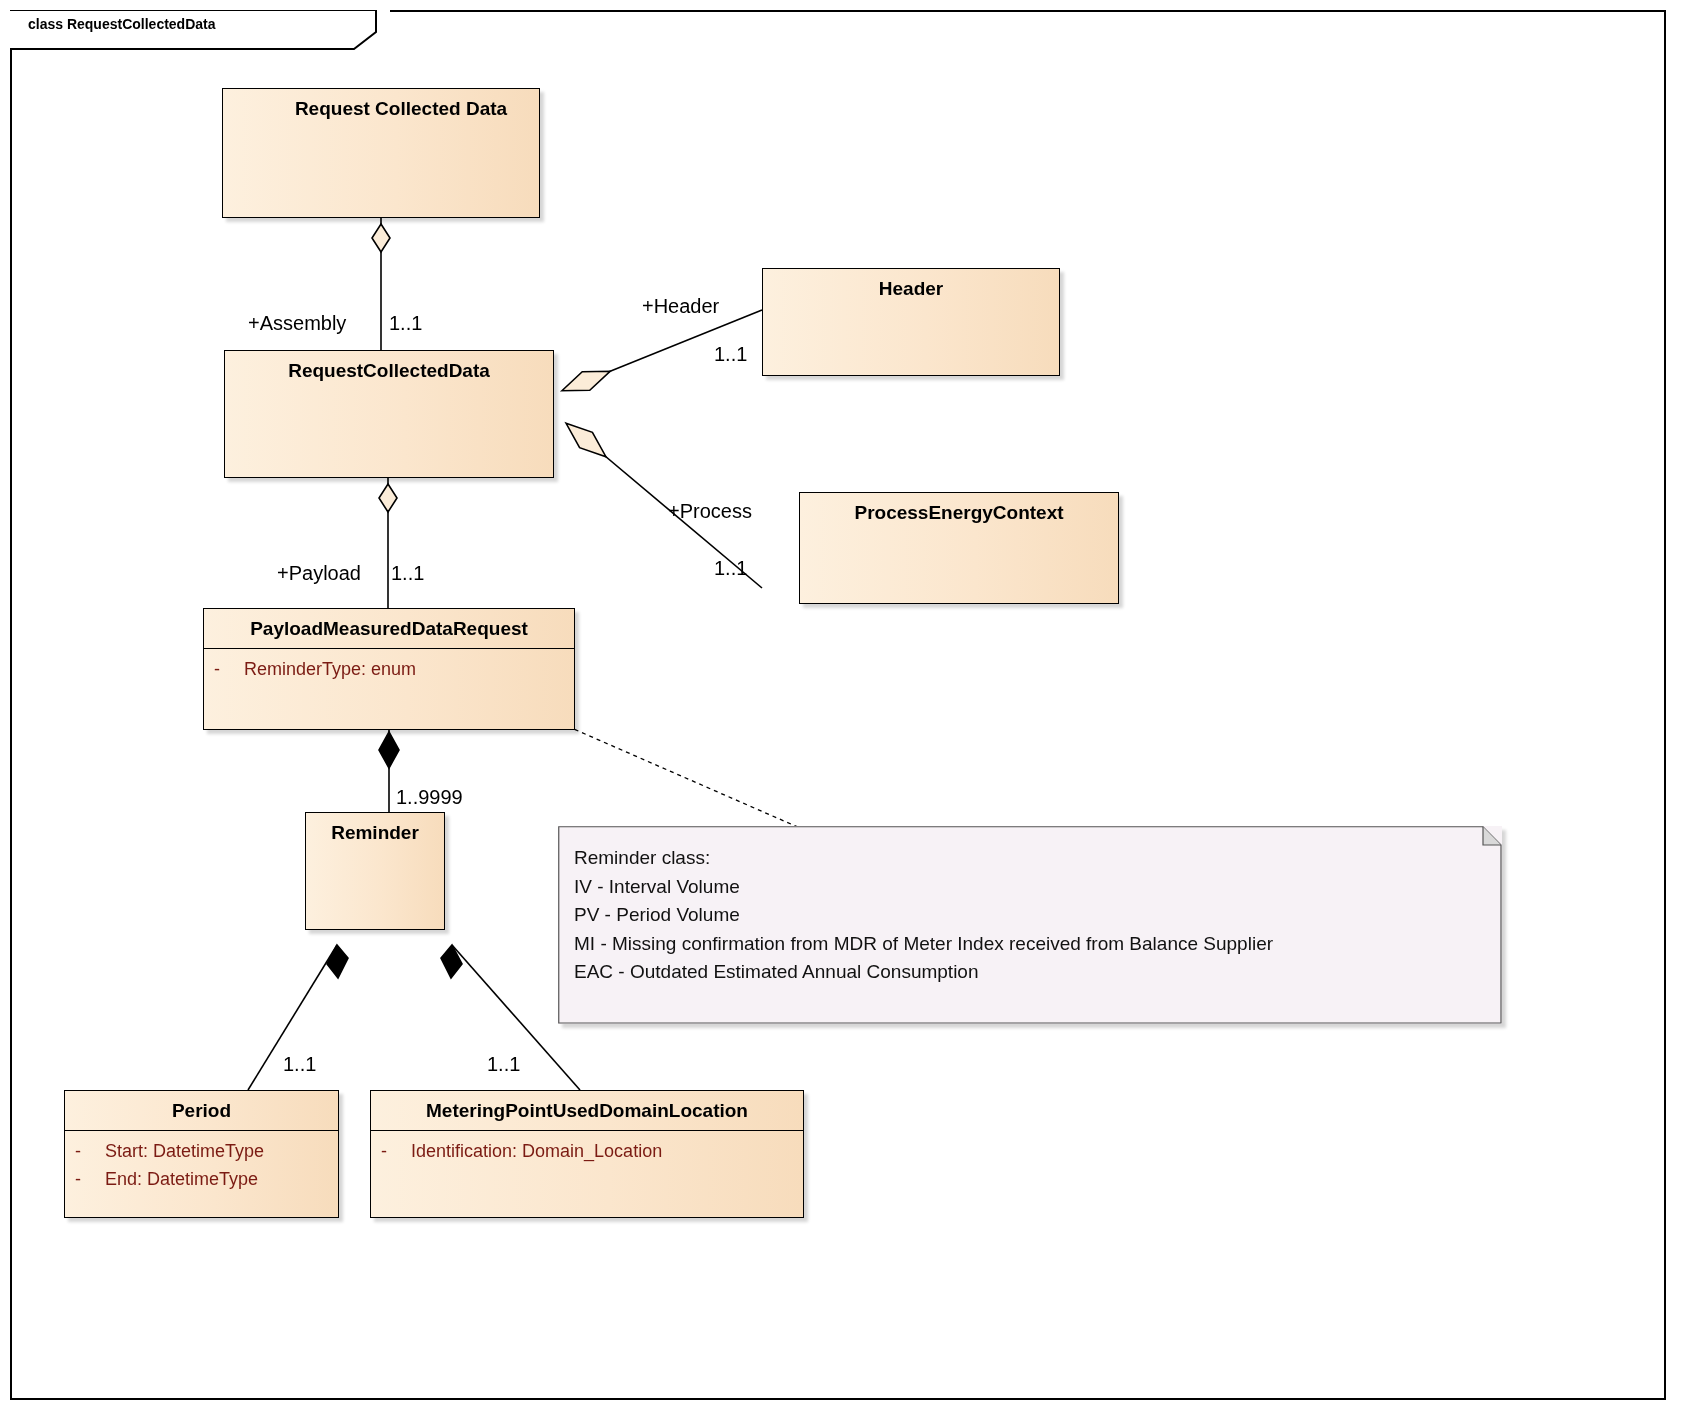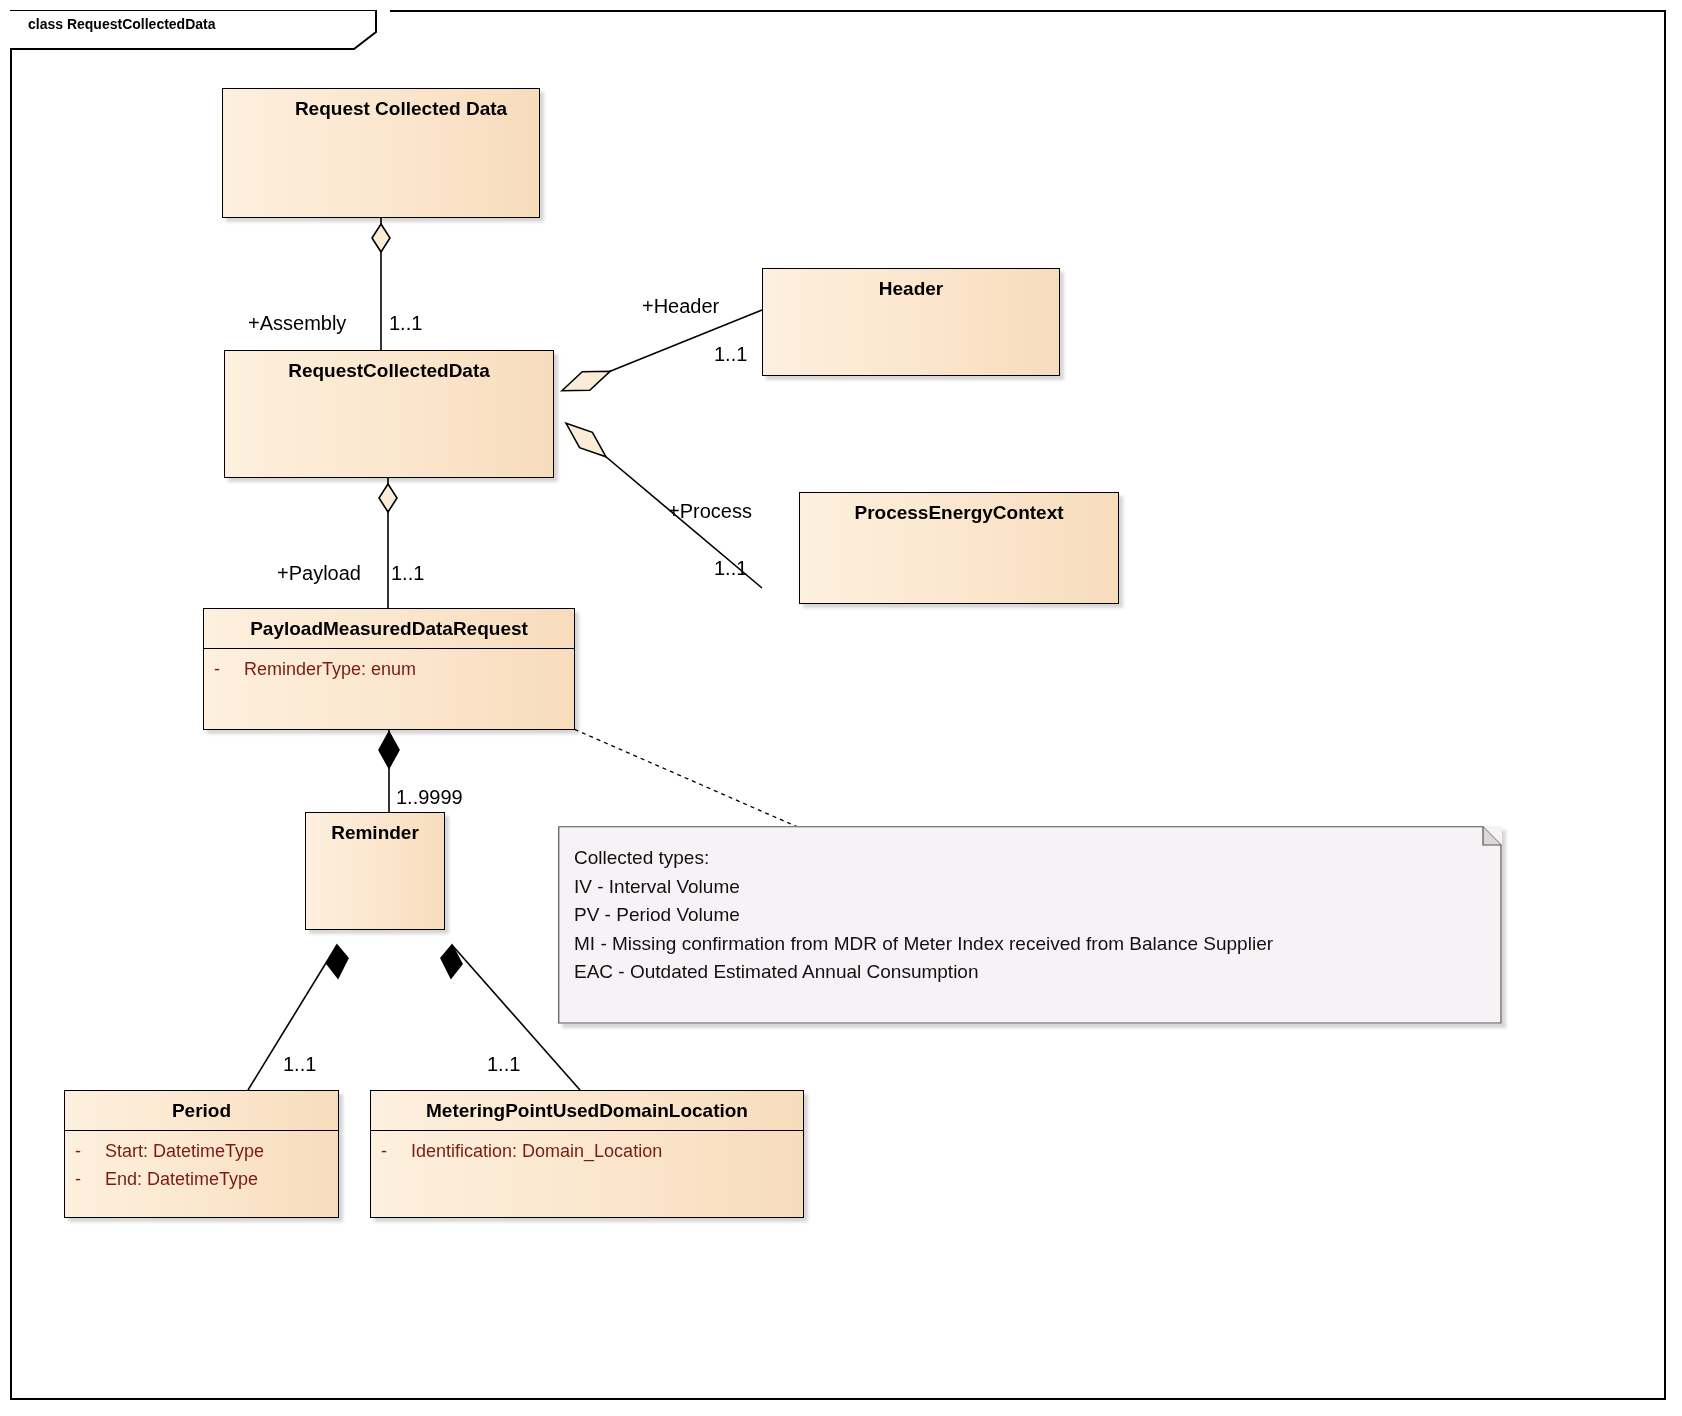--- a/index.html
+++ b/index.html
@@ -171,21 +171,21 @@
       </div>
     </div>
   </div>
 
   <div class="note" style="left:558px;top:826px;width:944px;height:198px;">
     <svg width="944" height="198" viewBox="0 0 944 198">
       <path d="M0.75,0.75 L925,0.75 L943,19 L943,197 L0.75,197 Z" fill="#f7f2f6" stroke="#555555" stroke-width="1.2"></path>
       <path d="M925,0.75 L925,19 L943,19" fill="#d9d9d9" stroke="#555555" stroke-width="1.2"></path>
     </svg>
     <div class="note-body">
-      <div class="note-line">Collected types:</div>
+      <div class="note-line">Reminder class:</div>
       <div class="note-line">IV - Interval Volume</div>
       <div class="note-line">PV - Period Volume</div>
       <div class="note-line">MI - Missing confirmation from MDR of Meter Index received from Balance Supplier</div>
       <div class="note-line">EAC - Outdated Estimated Annual Consumption</div>
     </div>
   </div>
 
   <div class="lbl" style="left:248px;top:312px;">+Assembly</div>
   <div class="lbl" style="left:389px;top:312px;">1..1</div>
 

